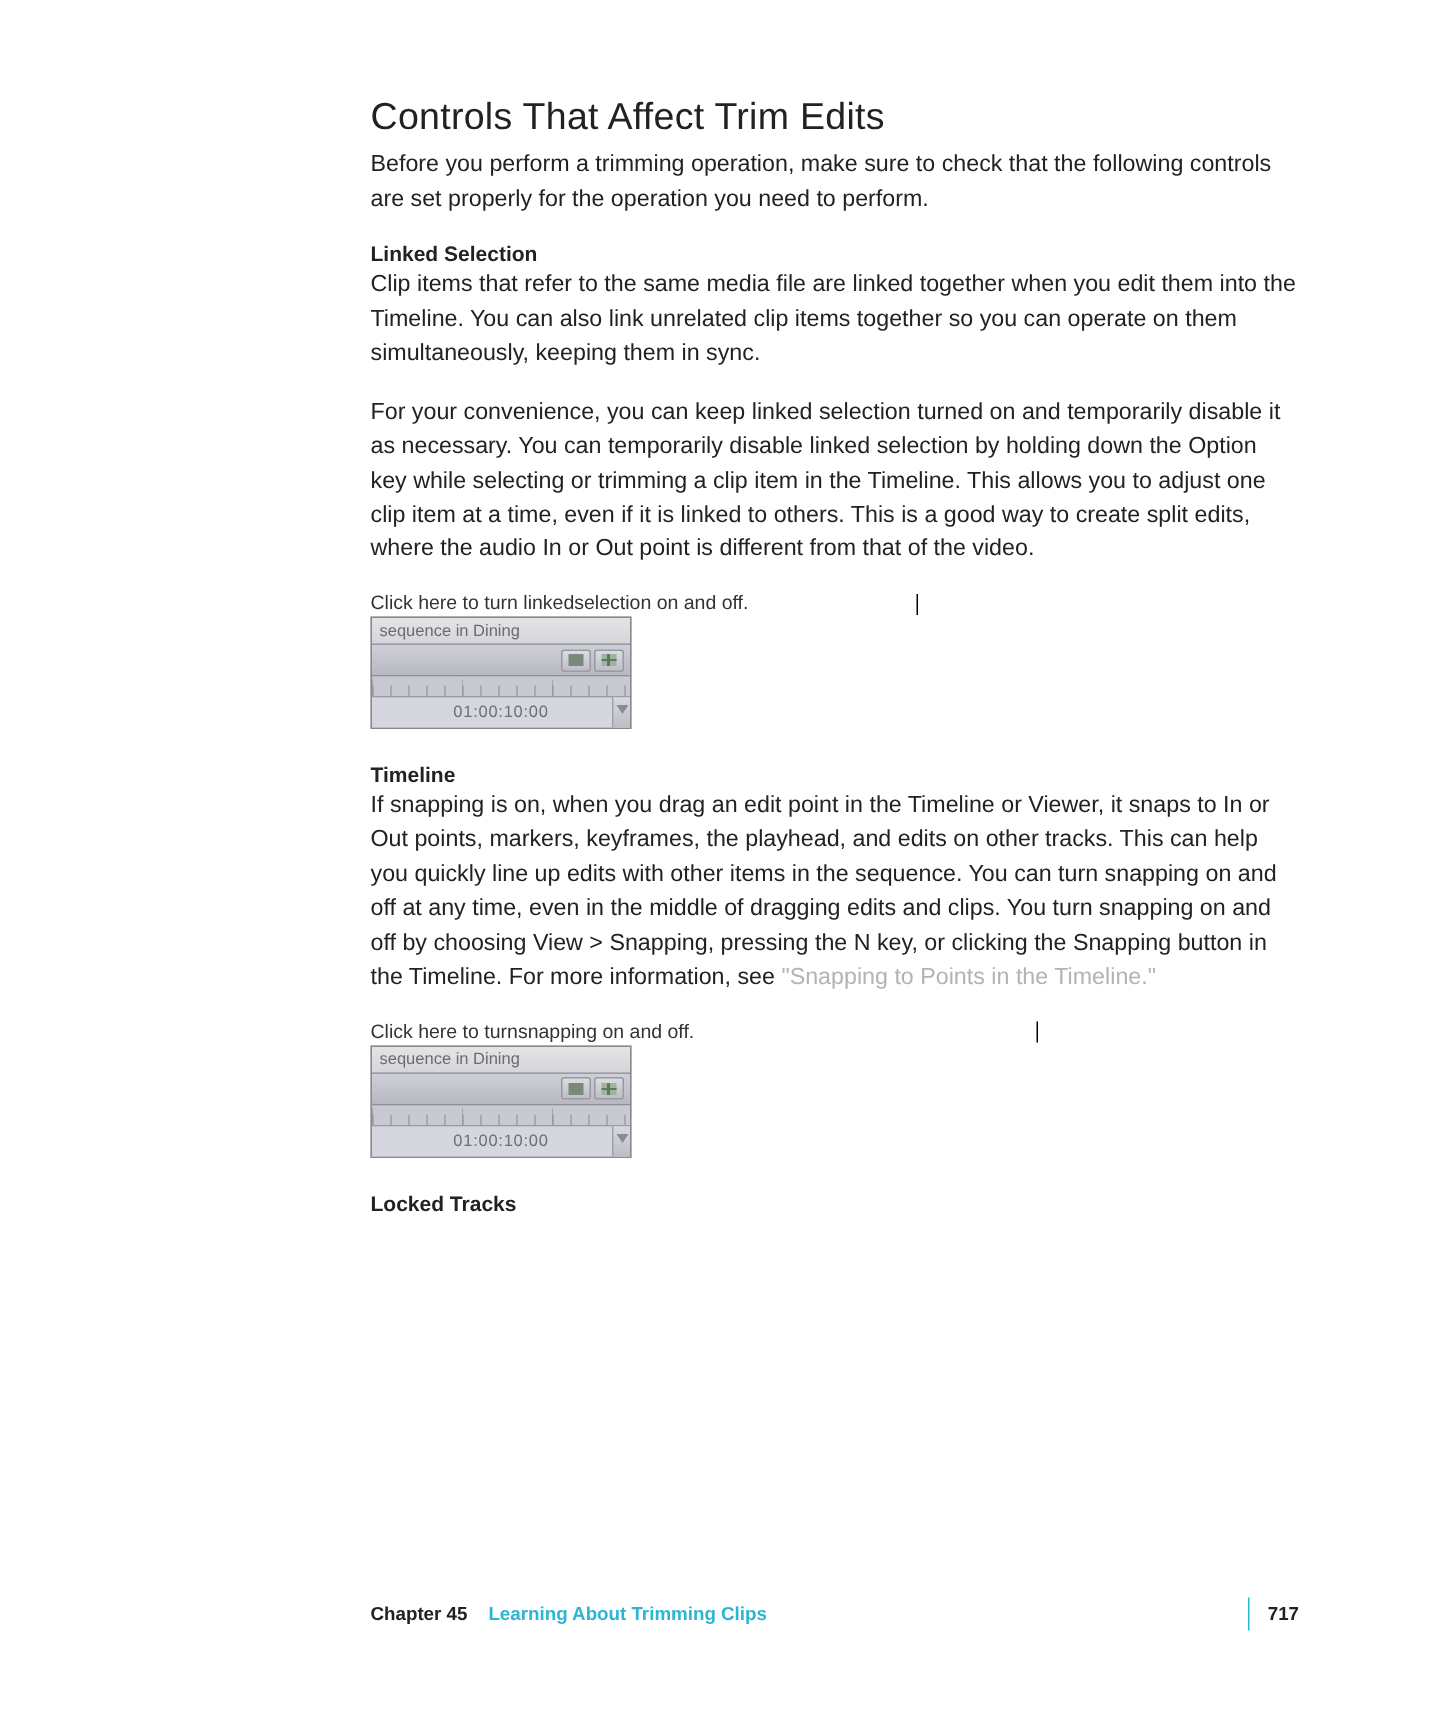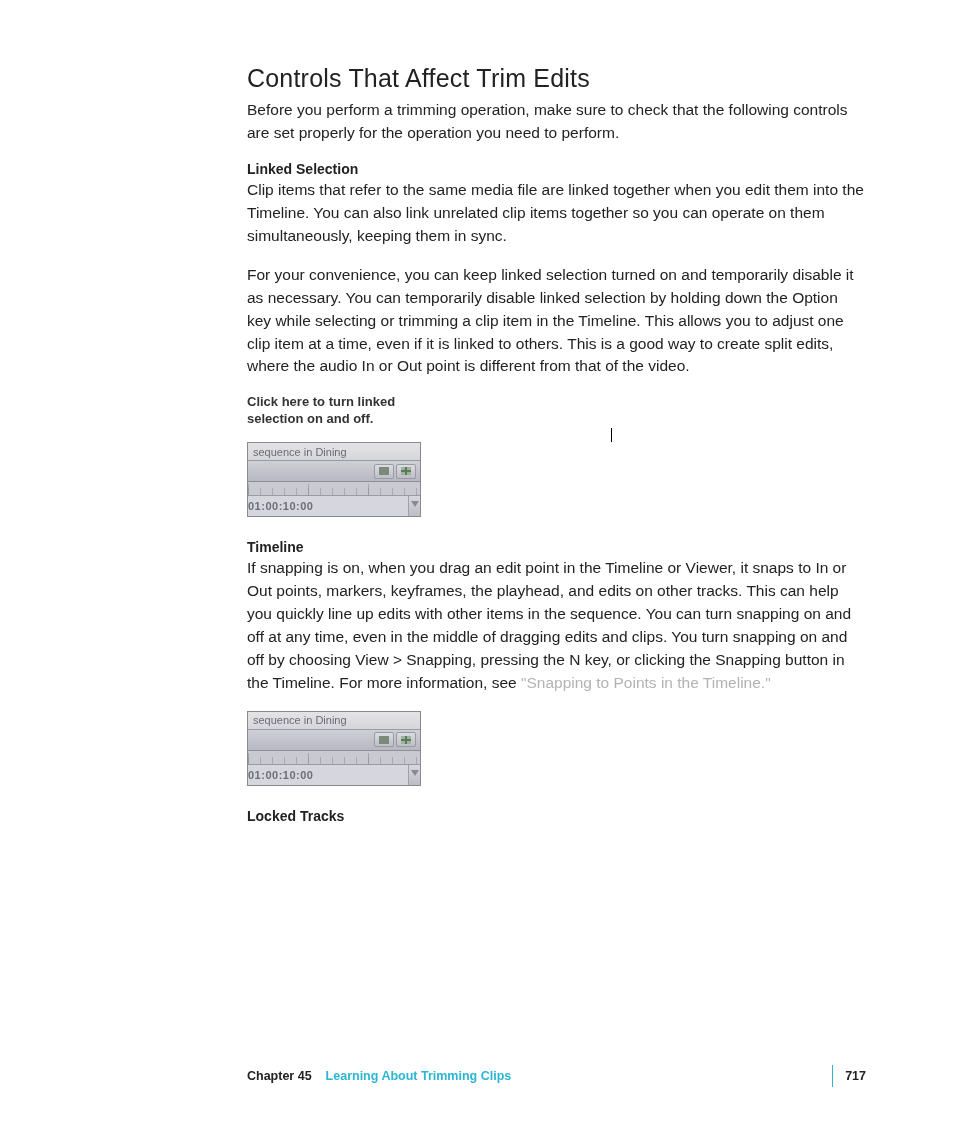--- a/index.html
+++ b/index.html
@@ -43,24 +43,23 @@
       margin-bottom: 22px;
     }
     .callout-text {
       font-size: 13px;
       color: #333;
       text-align: right;
       line-height: 1.3;
     }
     .callout-wrap {
       display: flex;
-      flex-direction: column;
-      align-items: flex-start;
+      flex-direction: row;
+      align-items: center;
       width: 418px;
-      font-weight: bold;
     }
     .callout-line {
       width: 1px;
       height: 14px;
       background: #000;
       margin-left: auto;
       margin-right: 53px;
     }
     .timeline-widget {
       width: 174px;
@@ -133,26 +132,25 @@
       inset: 0;
       background: repeating-linear-gradient(90deg, #8f8f9a 0 1px, transparent 1px 60px);
       top: 2px;
       opacity: 0.6;
     }
     .tl-tc-row {
       height: 20px;
       background: #d6d6de;
       display: flex;
       align-items: center;
-      justify-content: flex-start;
+      justify-content: center;
       font-size: 11px;
       color: #6e6e7a;
       letter-spacing: 0.5px;
       position: relative;
-      font-weight: bold;
     }
     .tl-right-cap {
       position: absolute;
       right: 0;
       top: 0;
       bottom: 0;
       width: 12px;
       background: linear-gradient(#d8d8df, #bdbdc6);
       border-left: 1px solid #a0a0aa;
     }
@@ -243,20 +241,25 @@
       </div>
     </div>
   </div>
 
   <div class="sub-heading">Timeline</div>
   <p class="body-text">
     <span>If snapping is on, when you drag an edit point in the Timeline or Viewer, it snaps to In or Out points, markers, keyframes, the playhead, and edits on other tracks. This can help you quickly line up edits with other items in the sequence. You can turn snapping on and off at any time, even in the middle of dragging edits and clips. You turn snapping on and off by choosing View &gt; Snapping, pressing the N key, or clicking the Snapping button in the Timeline. For more information, see </span><span class="link-text">"Snapping to Points in the Timeline."</span>
   </p>
 
   <div class="figure-block">
+    <div class="callout-wrap fig2">
+      <div class="callout-text">Click here to turn</div>
+      <div class="callout-text">snapping on and off.</div>
+      <div class="callout-line"></div>
+    </div>
     <div class="timeline-widget">
       <div class="tl-tab-row">sequence in Dining</div>
       <div class="tl-strip">
         <div class="tl-btn">
             <div class="btn-icon-linked"></div>
           </div>
         <div class="tl-btn">
             <div class="btn-icon-snap"></div>
           </div>
       </div>

